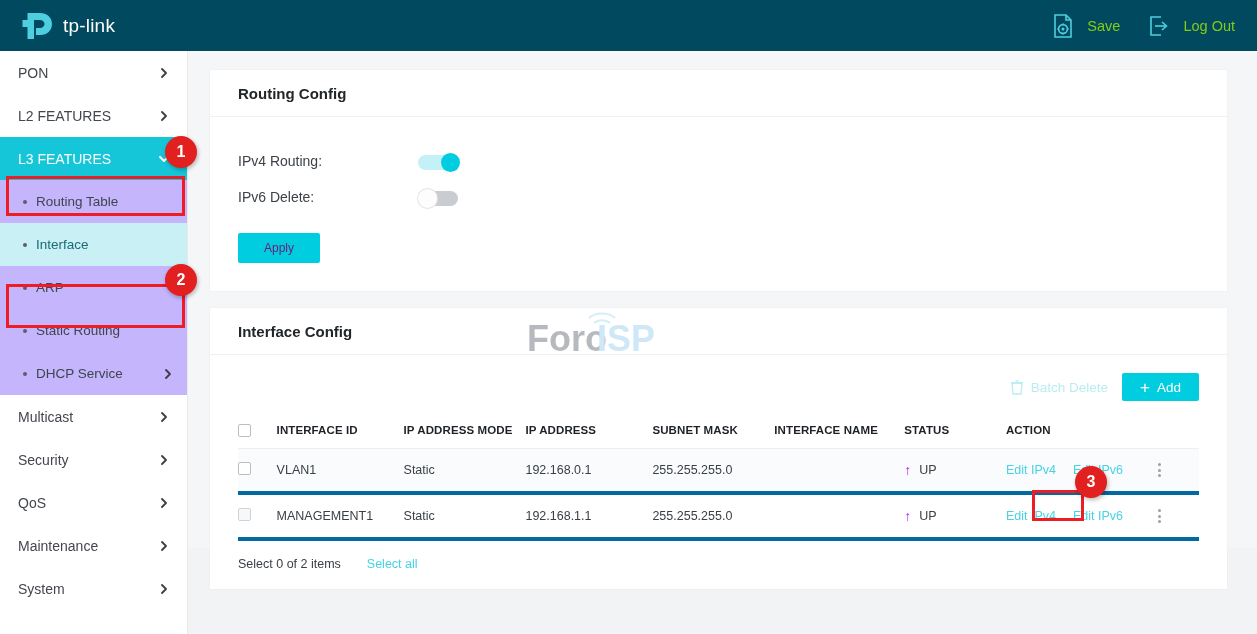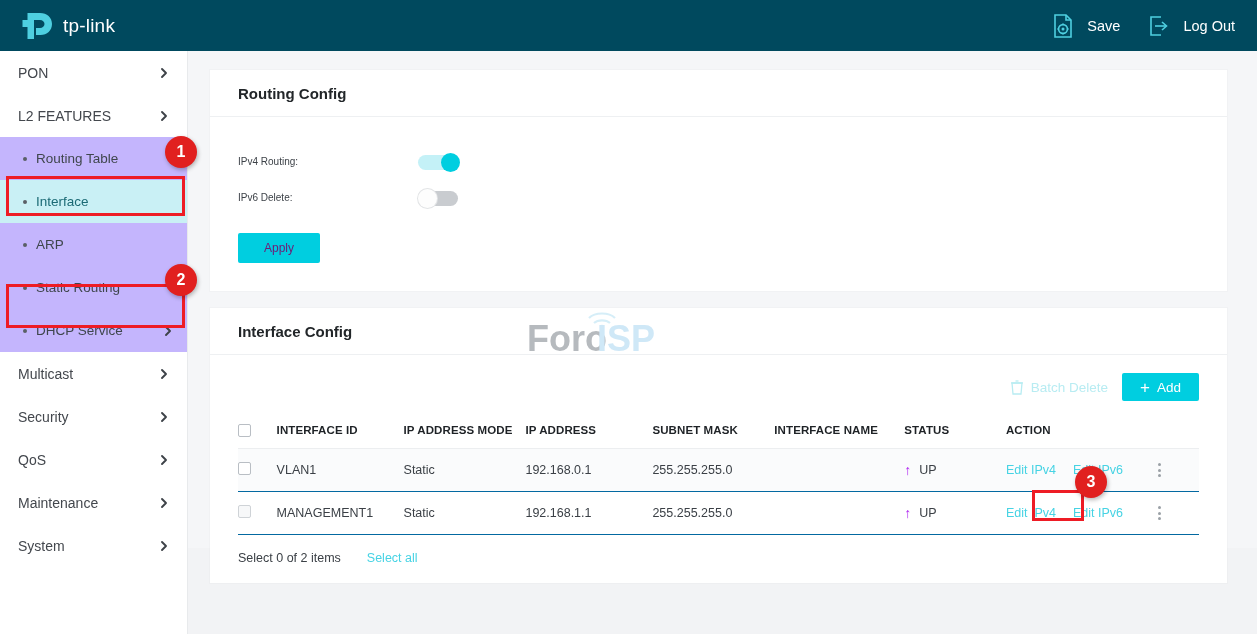--- a/index.html
+++ b/index.html
@@ -20,21 +20,21 @@
   .logo svg { display: block; }
   .logo-text {
     color: #ffffff; font-size: 19px; letter-spacing: .2px;
     margin-left: 7px; font-weight: 400;
   }
   .topbar-right {
     position: absolute; right: 22px; top: 0; height: 51px;
     display: flex; align-items: center; gap: 26px;
   }
   .tb-item { display: flex; align-items: center; gap: 11px; cursor: pointer; }
-  .tb-item span.lbl { color: #ffffff; font-size: 14.5px; }
+  .tb-item span.lbl { color: #84cc16; font-size: 14.5px; }
   .tb-icon { width: 26px; height: 26px; display: block; }
 
   
   .sidebar {
     position: absolute; top: 51px; left: 0; width: 188px; height: 583px;
     background: #ffffff; border-right: 1px solid #e8eaec;
     overflow: hidden;
   }
   .nav-item {
     position: relative; height: 43px; display: flex; align-items: center;
@@ -69,21 +69,21 @@
     box-shadow: 0 0 0 1px rgba(0,0,0,.015);
   }
   .card-head {
     height: 47px; display: flex; align-items: center;
     padding: 0 0 0 28px; border-bottom: 1px solid #eef0f2;
   }
   .card-title { font-size: 15px; font-weight: bold; color: #222629; }
 
   .routing-body { padding: 26px 0 28px 28px; }
   .form-row { display: flex; align-items: center; height: 36px; }
-  .form-label { font-size: 10px; color: #3d4248; width: 180px; }
+  .form-label { font-size: 14px; color: #3d4248; width: 180px; }
   .toggle { position: relative; width: 42px; height: 17px; cursor: pointer; }
   .toggle .track {
     position: absolute; left: 0; top: 2px; width: 40px; height: 15px;
     border-radius: 8px;
   }
   .toggle .knob {
     position: absolute; top: 0; width: 19px; height: 19px; border-radius: 50%;
   }
   .toggle.on .track { background: #c4f1f7; }
   .toggle.on .knob { right: 0; background: #00cee0; }
@@ -118,21 +118,21 @@
 
   table.grid { width: 100%; border-collapse: collapse; table-layout: fixed; }
   table.grid th {
     font-size: 11.5px; color: #1e2226; text-align: left; font-weight: bold;
     padding: 9px 0 9px 0; vertical-align: top; letter-spacing: .1px;
   }
   table.grid thead tr { border-bottom: 1px solid #eceef0; }
   table.grid td {
     font-size: 12.5px; color: #3b4046; padding: 13px 0; vertical-align: middle;
   }
-  table.grid tbody tr { border-bottom: 1px solid #0369a1; }
+  table.grid tbody tr { border-bottom: 4px solid #0369a1; }
   table.grid tbody tr.alt { background: #fafbfc; }
   .cb {
     width: 13px; height: 13px; border: 1px solid #b9bec4; background: #ffffff;
     border-radius: 2px; display: inline-block; cursor: pointer;
   }
   .cb.dim { border-color: #cfd3d7; background: #f7f8f9; }
   .status-cell { display: flex; align-items: center; gap: 8px; }
   .up-arrow { color: #ae22f0; font-size: 14px; line-height: 1; }
   .link { color: #46d3e4; font-size: 12.5px; cursor: pointer; }
   .dots {
@@ -208,20 +208,26 @@
       </svg>
     </div>
 
     <div class="nav-item">
       <span class="txt">L2 FEATURES</span>
       <svg class="chev" viewBox="0 0 14 14">
         <path d="M5 3 L9 7 L5 11" fill="none" stroke="#3d4248" stroke-width="1.9" stroke-linecap="round" stroke-linejoin="round"></path>
       </svg>
     </div>
 
+    <div class="nav-item active">
+      <span class="txt">L3 FEATURES</span>
+      <svg class="chev" viewBox="0 0 14 14">
+        <path d="M3 5 L7 9 L11 5" fill="none" stroke="#ffffff" stroke-width="1.9" stroke-linecap="round" stroke-linejoin="round"></path>
+      </svg>
+    </div>
 
     <div class="sub-wrap">
       <div class="sub-item">
         <span class="dot"></span>
         <span class="txt">Routing Table</span>
       </div>
       <div class="sub-item sel">
         <span class="dot"></span>
         <span class="txt">Interface</span>
       </div>

